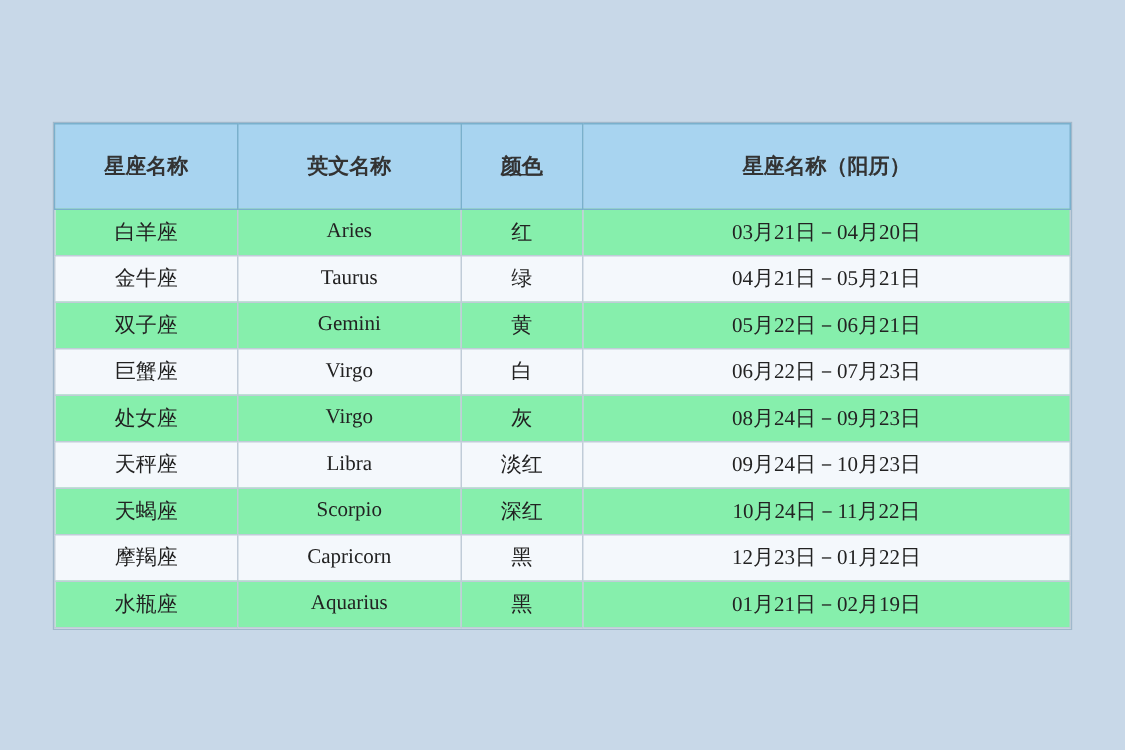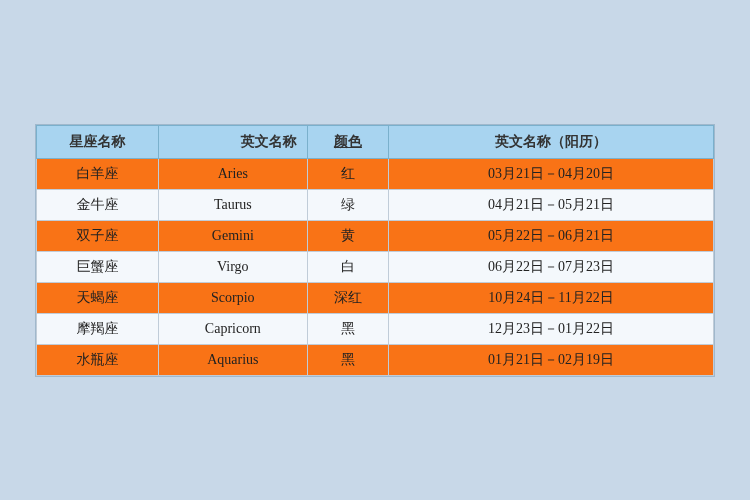--- a/index.html
+++ b/index.html
@@ -19,52 +19,52 @@
       width: 680px;
     }
     table {
       width: 100%;
       border-collapse: collapse;
     }
     th {
       background-color: #a8d4f0;
       color: #333;
       font-weight: bold;
-      padding: 7px 10px;
+      padding: 19px 10px;
       border: 1px solid #7ab0cc;
       text-align: center;
       font-size: 14px;
     }
     td {
       padding: 6px 10px;
       border: 1px solid #c0ccd8;
       text-align: center;
       font-size: 14px;
       color: #222;
-      background-color: #f97316;
+      background-color: #86efac;
     }
     tr:nth-child(even) td {
       background-color: #f4f8fc;
     }
     .col-zh { width: 18%; }
-    .col-en { width: 22%; text-align: right; }
+    .col-en { width: 22%; }
     .col-color { width: 12%; text-decoration: underline; }
     .col-date { width: 48%; }
   </style>
 </head>
 <body>
 
 <div class="table-container">
   <table>
     <thead>
       <tr>
         <th class="col-zh">星座名称</th>
         <th class="col-en">英文名称</th>
         <th class="col-color">颜色</th>
-        <th class="col-date">英文名称（阳历）</th>
+        <th class="col-date">星座名称（阳历）</th>
       </tr>
     </thead>
     <tbody id="table-body">
     <tr>
           <td>白羊座</td>
           <td>Aries</td>
           <td>红</td>
           <td>03月21日－04月20日</td>
         </tr>
         <tr>
@@ -79,20 +79,32 @@
           <td>黄</td>
           <td>05月22日－06月21日</td>
         </tr>
         <tr>
           <td>巨蟹座</td>
           <td>Virgo</td>
           <td>白</td>
           <td>06月22日－07月23日</td>
         </tr>
         <tr>
+          <td>处女座</td>
+          <td>Virgo</td>
+          <td>灰</td>
+          <td>08月24日－09月23日</td>
+        </tr>
+        <tr>
+          <td>天秤座</td>
+          <td>Libra</td>
+          <td>淡红</td>
+          <td>09月24日－10月23日</td>
+        </tr>
+        <tr>
           <td>天蝎座</td>
           <td>Scorpio</td>
           <td>深红</td>
           <td>10月24日－11月22日</td>
         </tr>
         <tr>
           <td>摩羯座</td>
           <td>Capricorn</td>
           <td>黑</td>
           <td>12月23日－01月22日</td>

